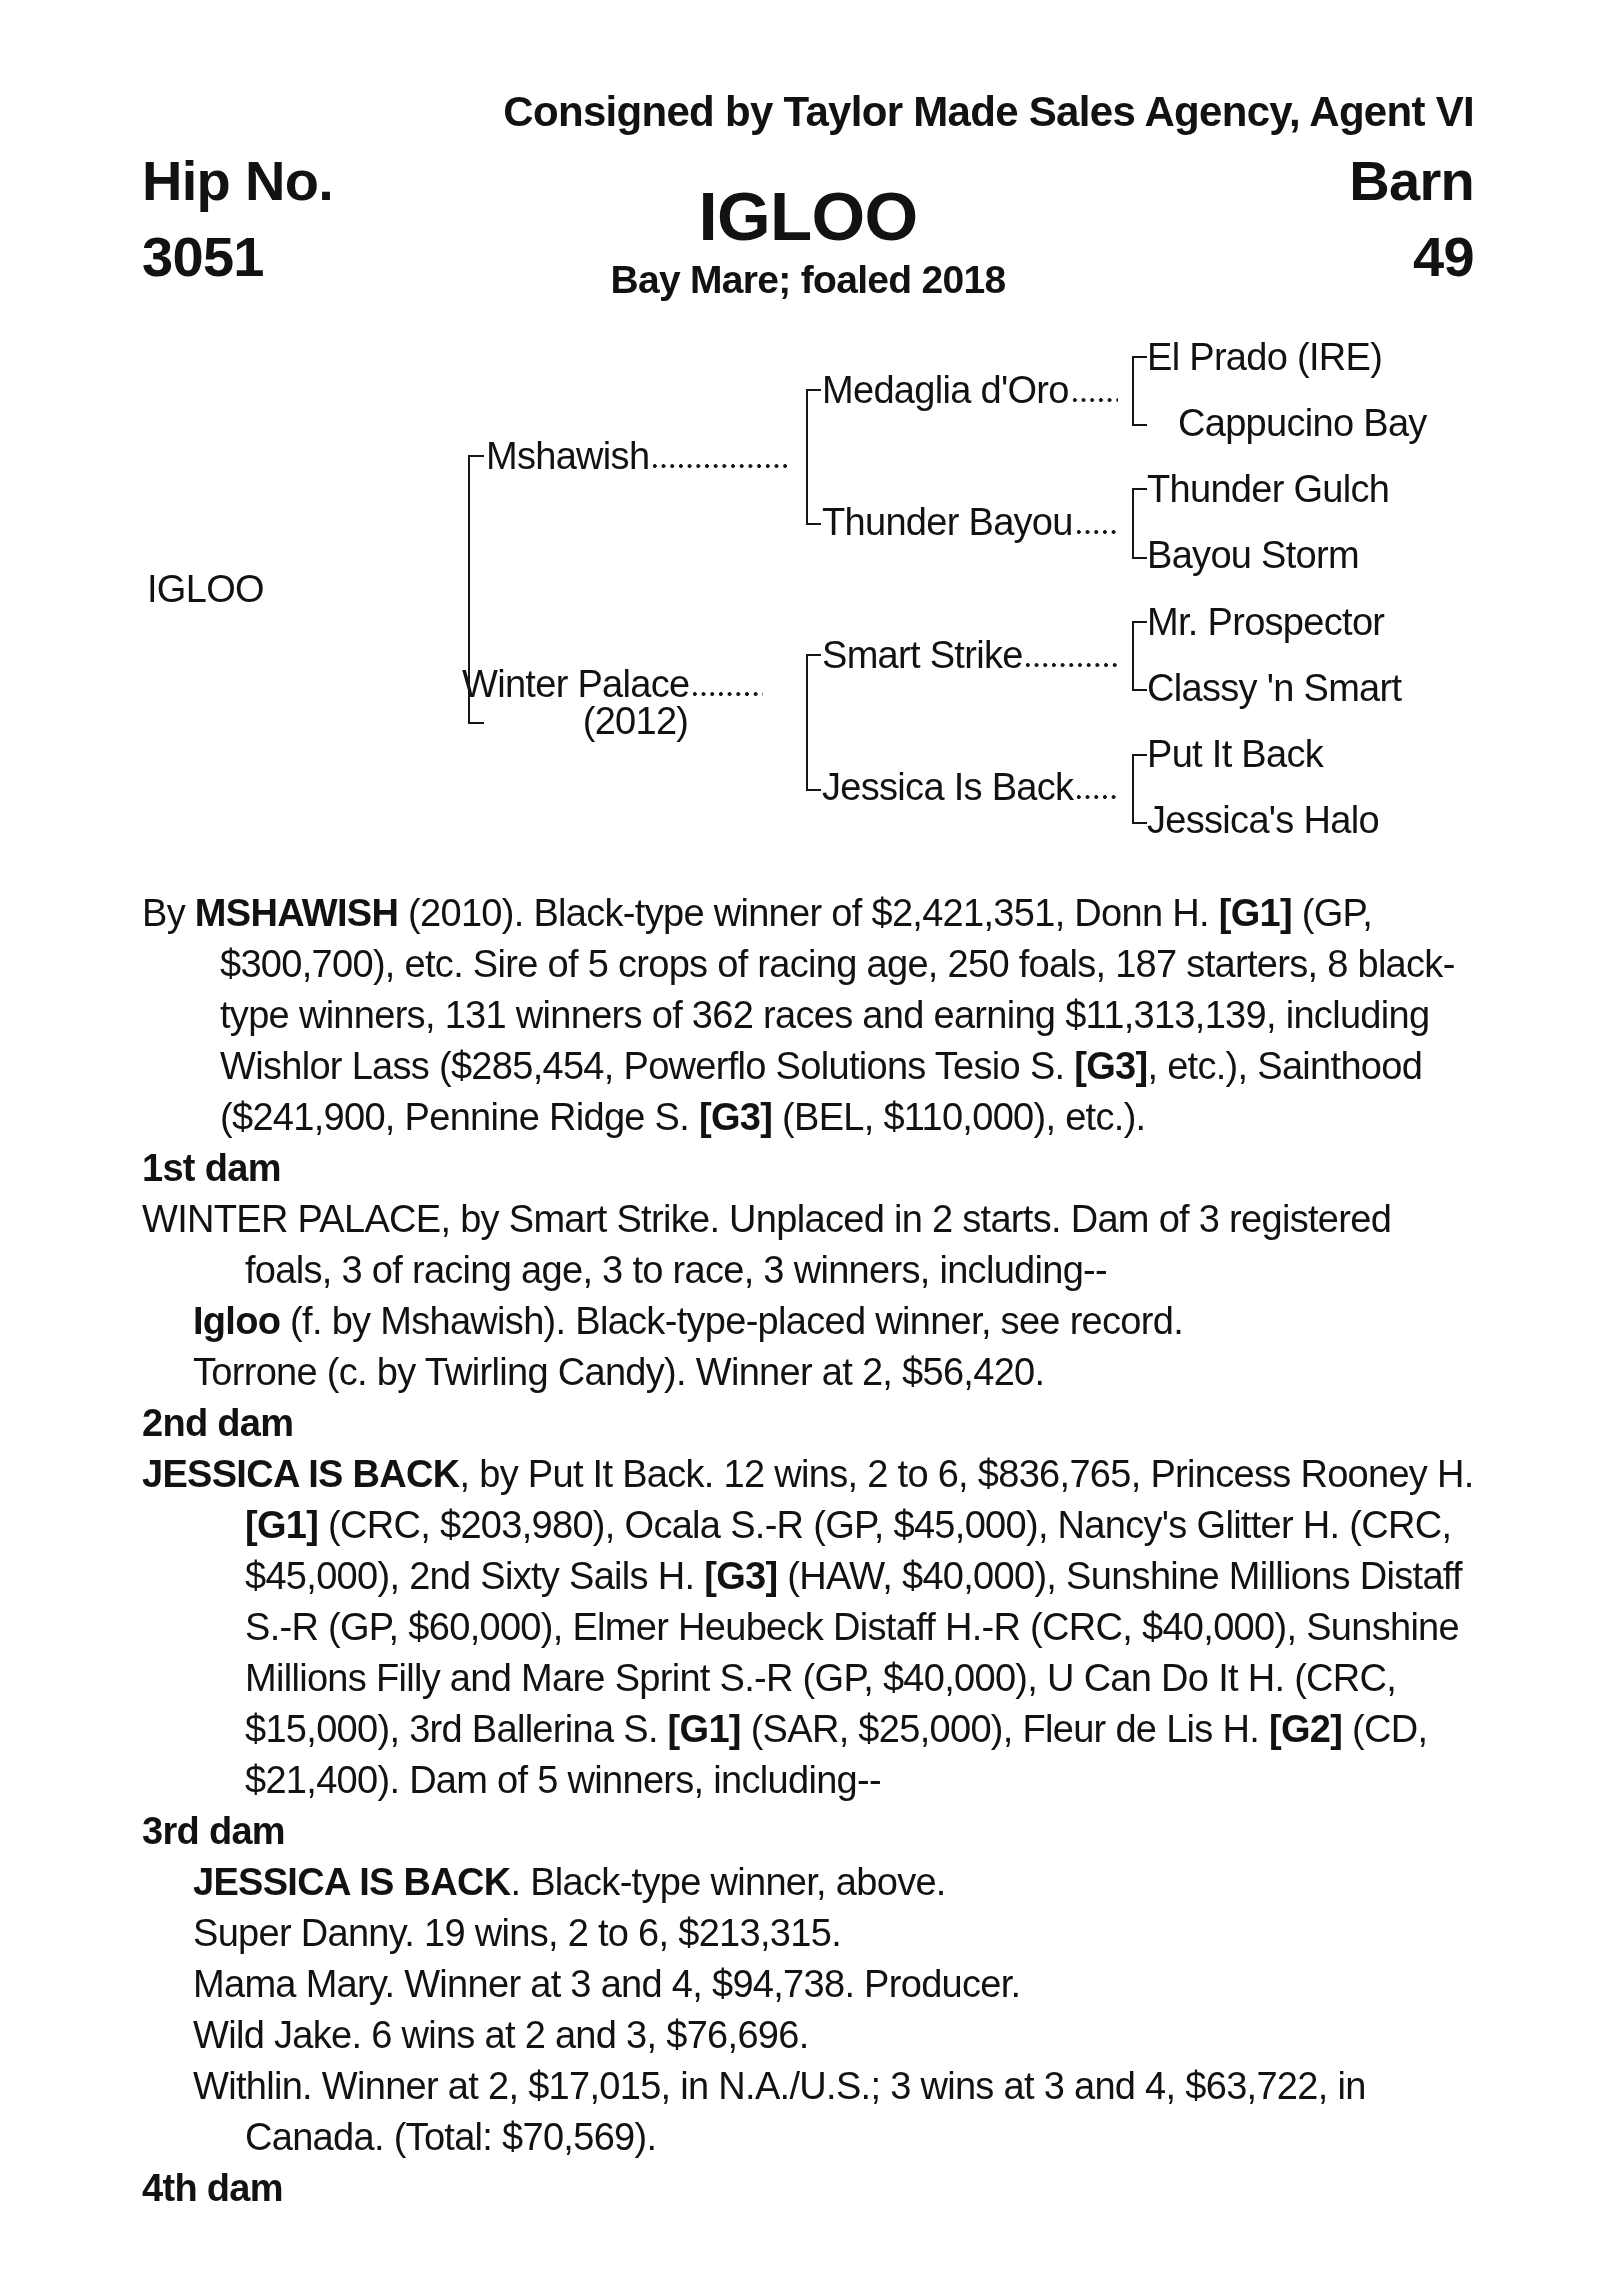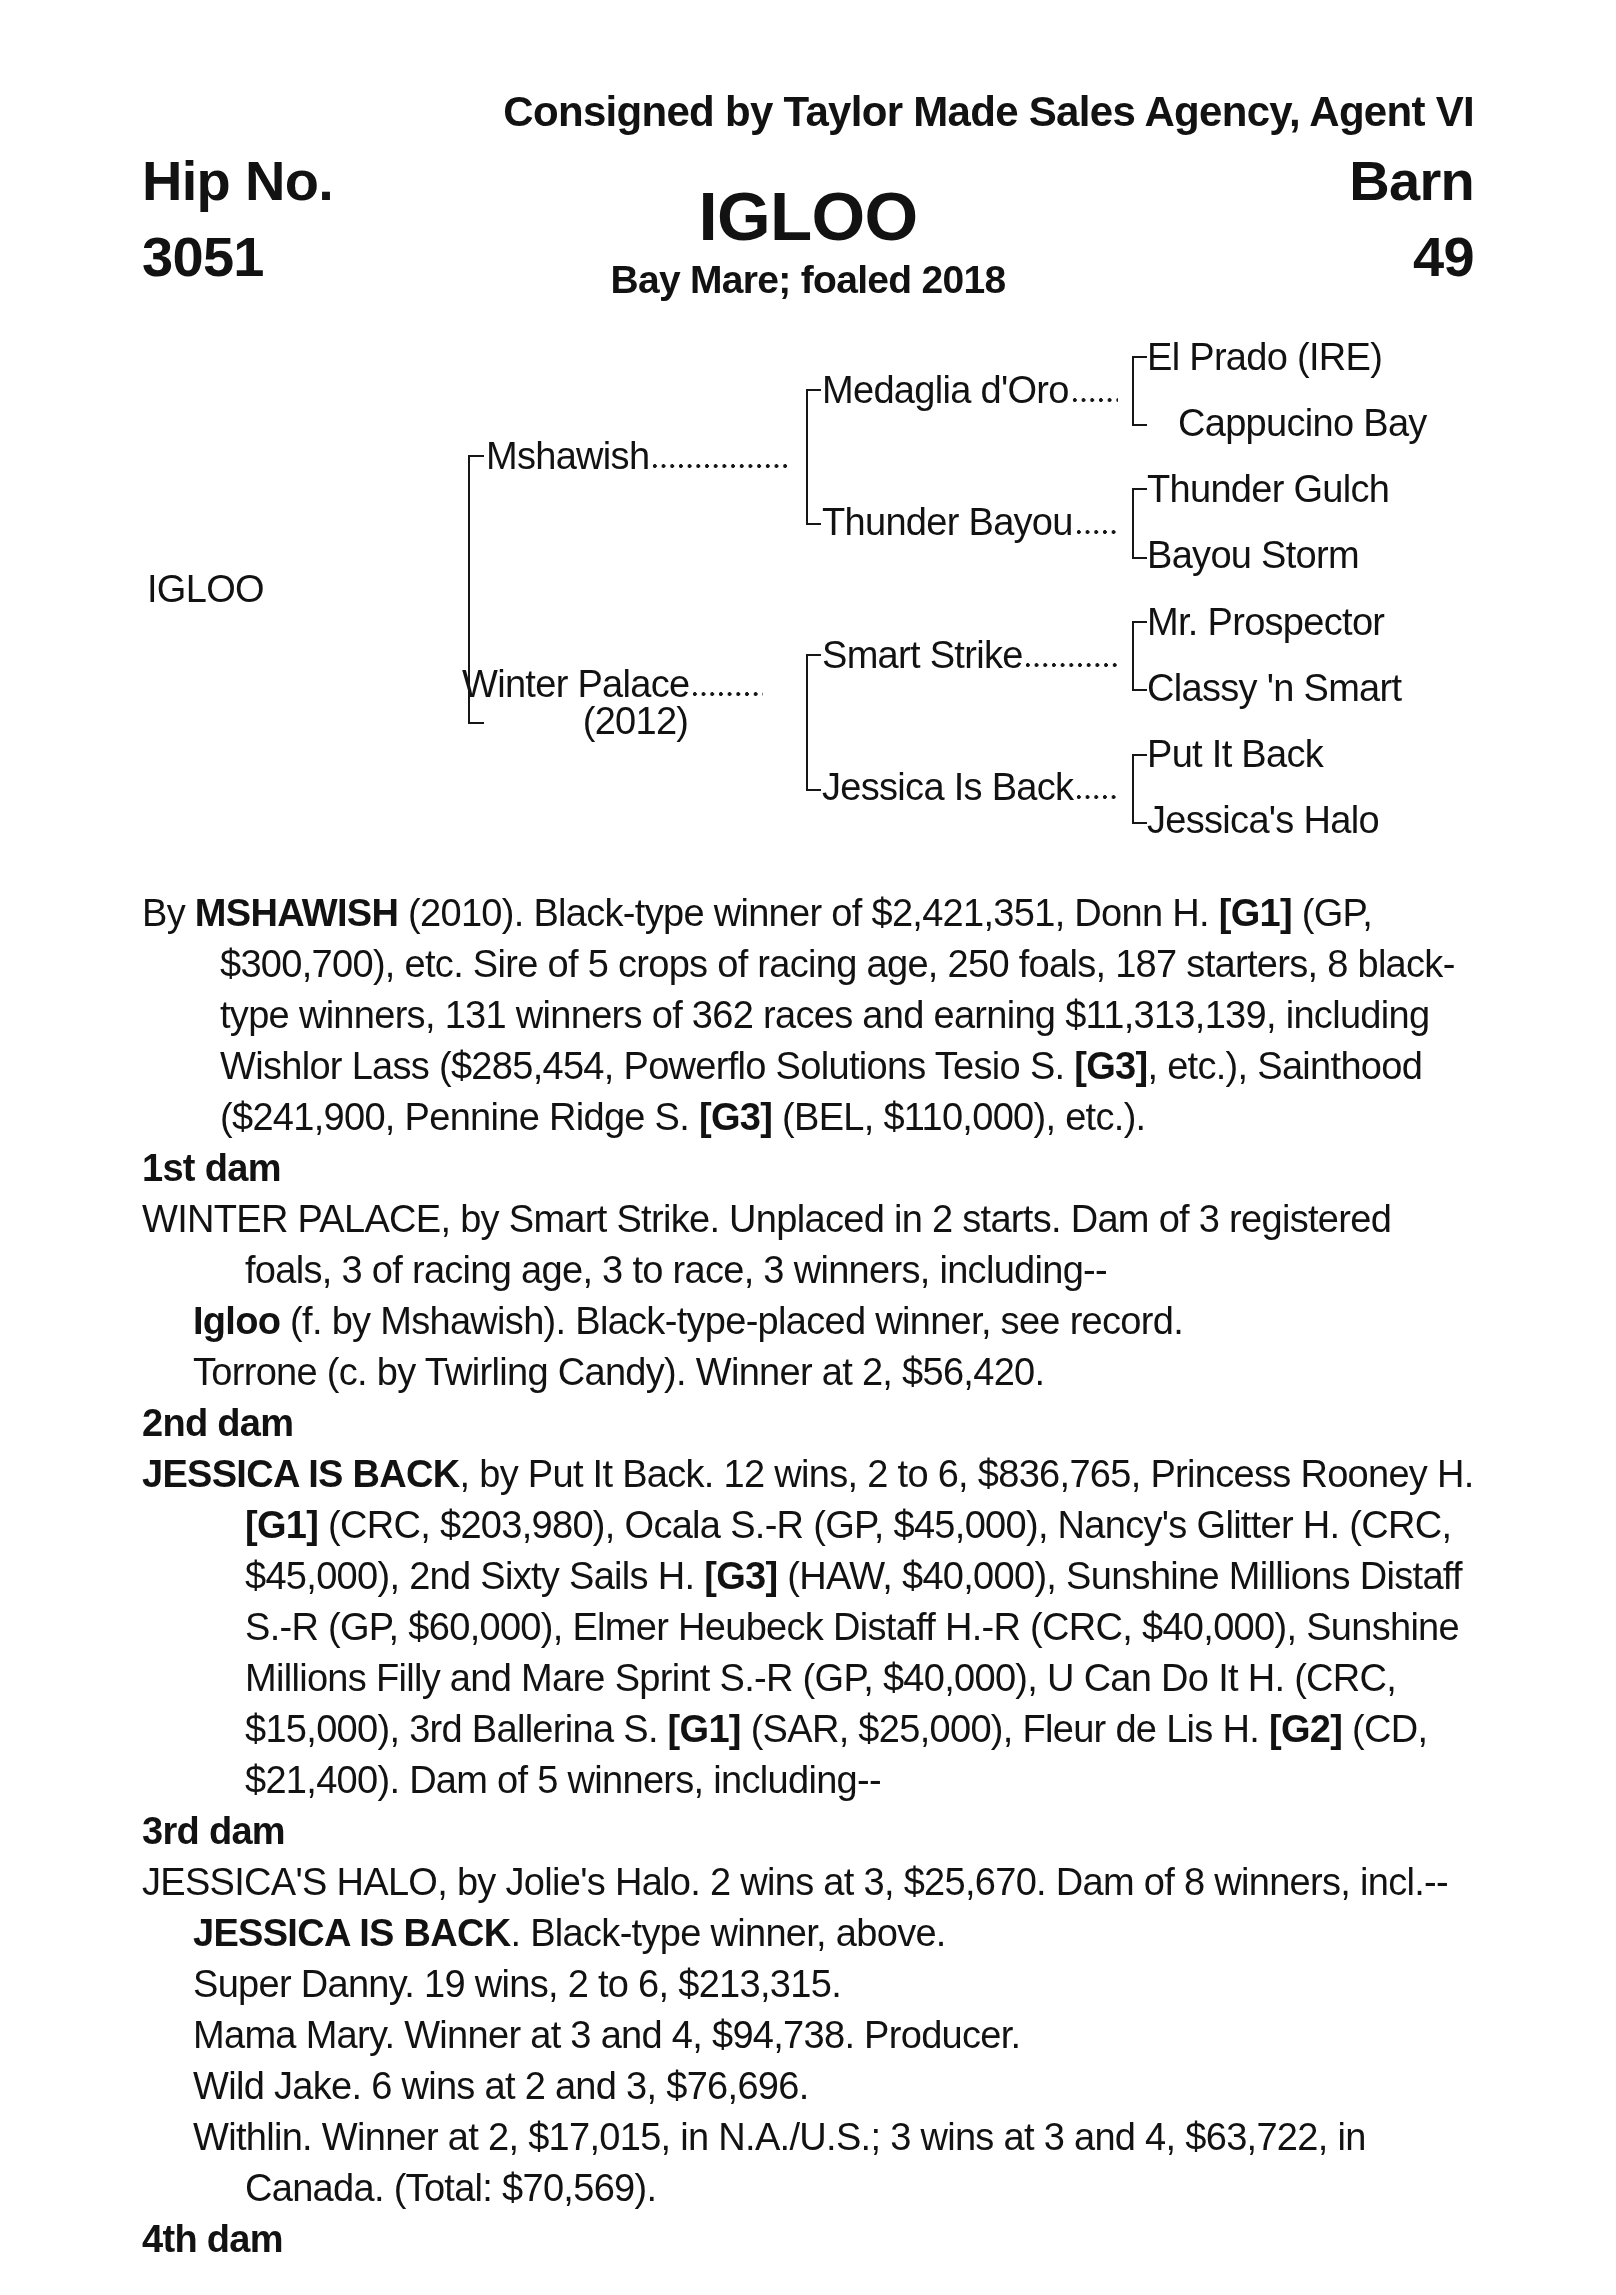--- a/index.html
+++ b/index.html
@@ -159,21 +159,20 @@
 
   <div class="bodytext">
     <p class="hang"><span>By </span><span class="b">MSHAWISH</span><span> (2010). Black-type winner of $2,421,351, Donn H. </span><span class="b">[G1]</span><span> (GP, $300,700), etc. Sire of 5 crops of racing age, 250 foals, 187 starters, 8 black-type winners, 131 winners of 362 races and earning $11,313,139, including Wishlor Lass ($285,454, Powerflo Solutions Tesio S. </span><span class="b">[G3]</span><span>, etc.), Sainthood ($241,900, Pennine Ridge S. </span><span class="b">[G3]</span><span> (BEL, $110,000), etc.).</span></p>
     <p class="hd"><span class="b">1st dam</span></p>
     <p class="dam"><span>WINTER PALACE, by Smart Strike. Unplaced in 2 starts. Dam of 3 registered foals, 3 of racing age, 3 to race, 3 winners, including--</span></p>
     <p class="off"><span class="b">Igloo</span><span> (f. by Mshawish). Black-type-placed winner, see record.</span></p>
     <p class="off"><span>Torrone (c. by Twirling Candy). Winner at 2, $56,420.</span></p>
     <p class="hd"><span class="b">2nd dam</span></p>
     <p class="dam"><span class="b">JESSICA IS BACK</span><span>, by Put It Back. 12 wins, 2 to 6, $836,765, Princess Rooney H. </span><span class="b">[G1]</span><span> (CRC, $203,980), Ocala S.-R (GP, $45,000), Nancy's Glitter H. (CRC, $45,000), 2nd Sixty Sails H. </span><span class="b">[G3]</span><span> (HAW, $40,000), Sunshine Millions Distaff S.-R (GP, $60,000), Elmer Heubeck Distaff H.-R (CRC, $40,000), Sunshine Millions Filly and Mare Sprint S.-R (GP, $40,000), U Can Do It H. (CRC, $15,000), 3rd Ballerina S. </span><span class="b">[G1]</span><span> (SAR, $25,000), Fleur de Lis H. </span><span class="b">[G2]</span><span> (CD, $21,400). Dam of 5 winners, including--</span></p>
     <p class="hd"><span class="b">3rd dam</span></p>
-    <p class="dam"><span>JESSICA'S HALO, by Jolie's Halo. 2 wins at 3, $25,670. Dam of 8 winners, incl.--</span></p>
     <p class="off"><span class="b">JESSICA IS BACK</span><span>. Black-type winner, above.</span></p>
     <p class="off"><span>Super Danny. 19 wins, 2 to 6, $213,315.</span></p>
     <p class="off"><span>Mama Mary. Winner at 3 and 4, $94,738. Producer.</span></p>
     <p class="off"><span>Wild Jake. 6 wins at 2 and 3, $76,696.</span></p>
     <p class="off"><span>Withlin. Winner at 2, $17,015, in N.A./U.S.; 3 wins at 3 and 4, $63,722, in Canada. (Total: $70,569).</span></p>
     <p class="hd"><span class="b">4th dam</span></p>
 
   </div>
 
 </div>

